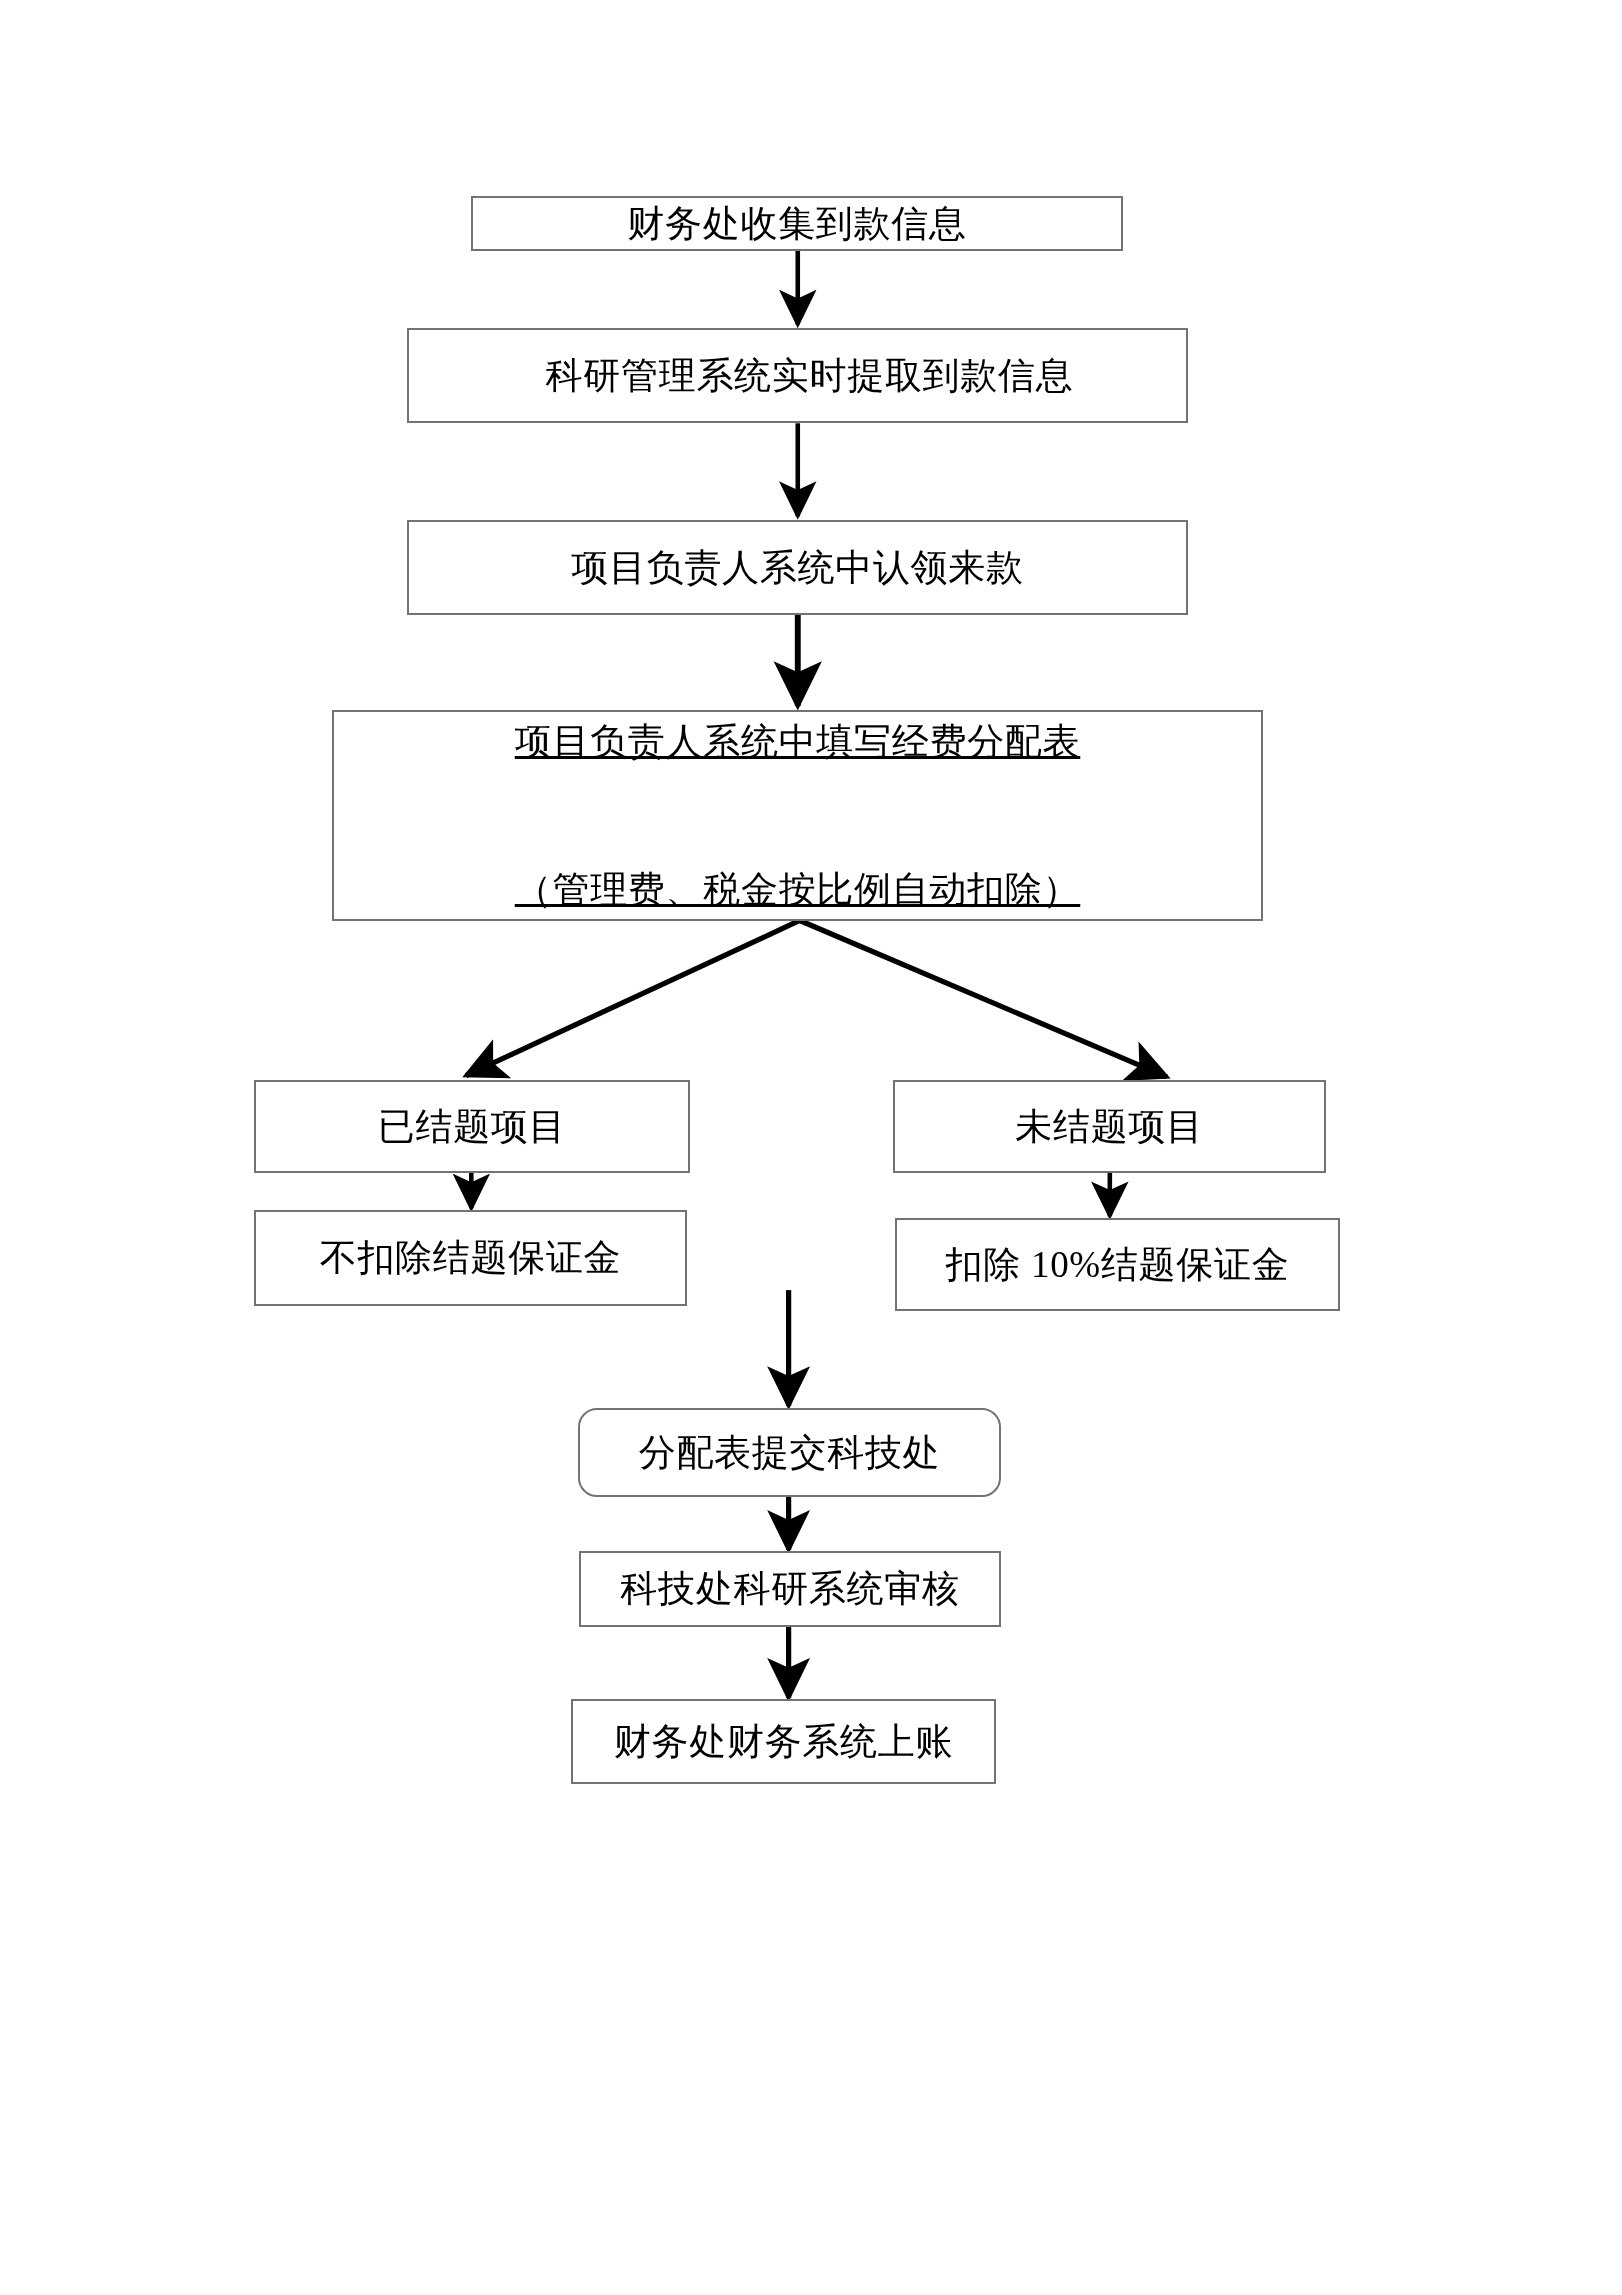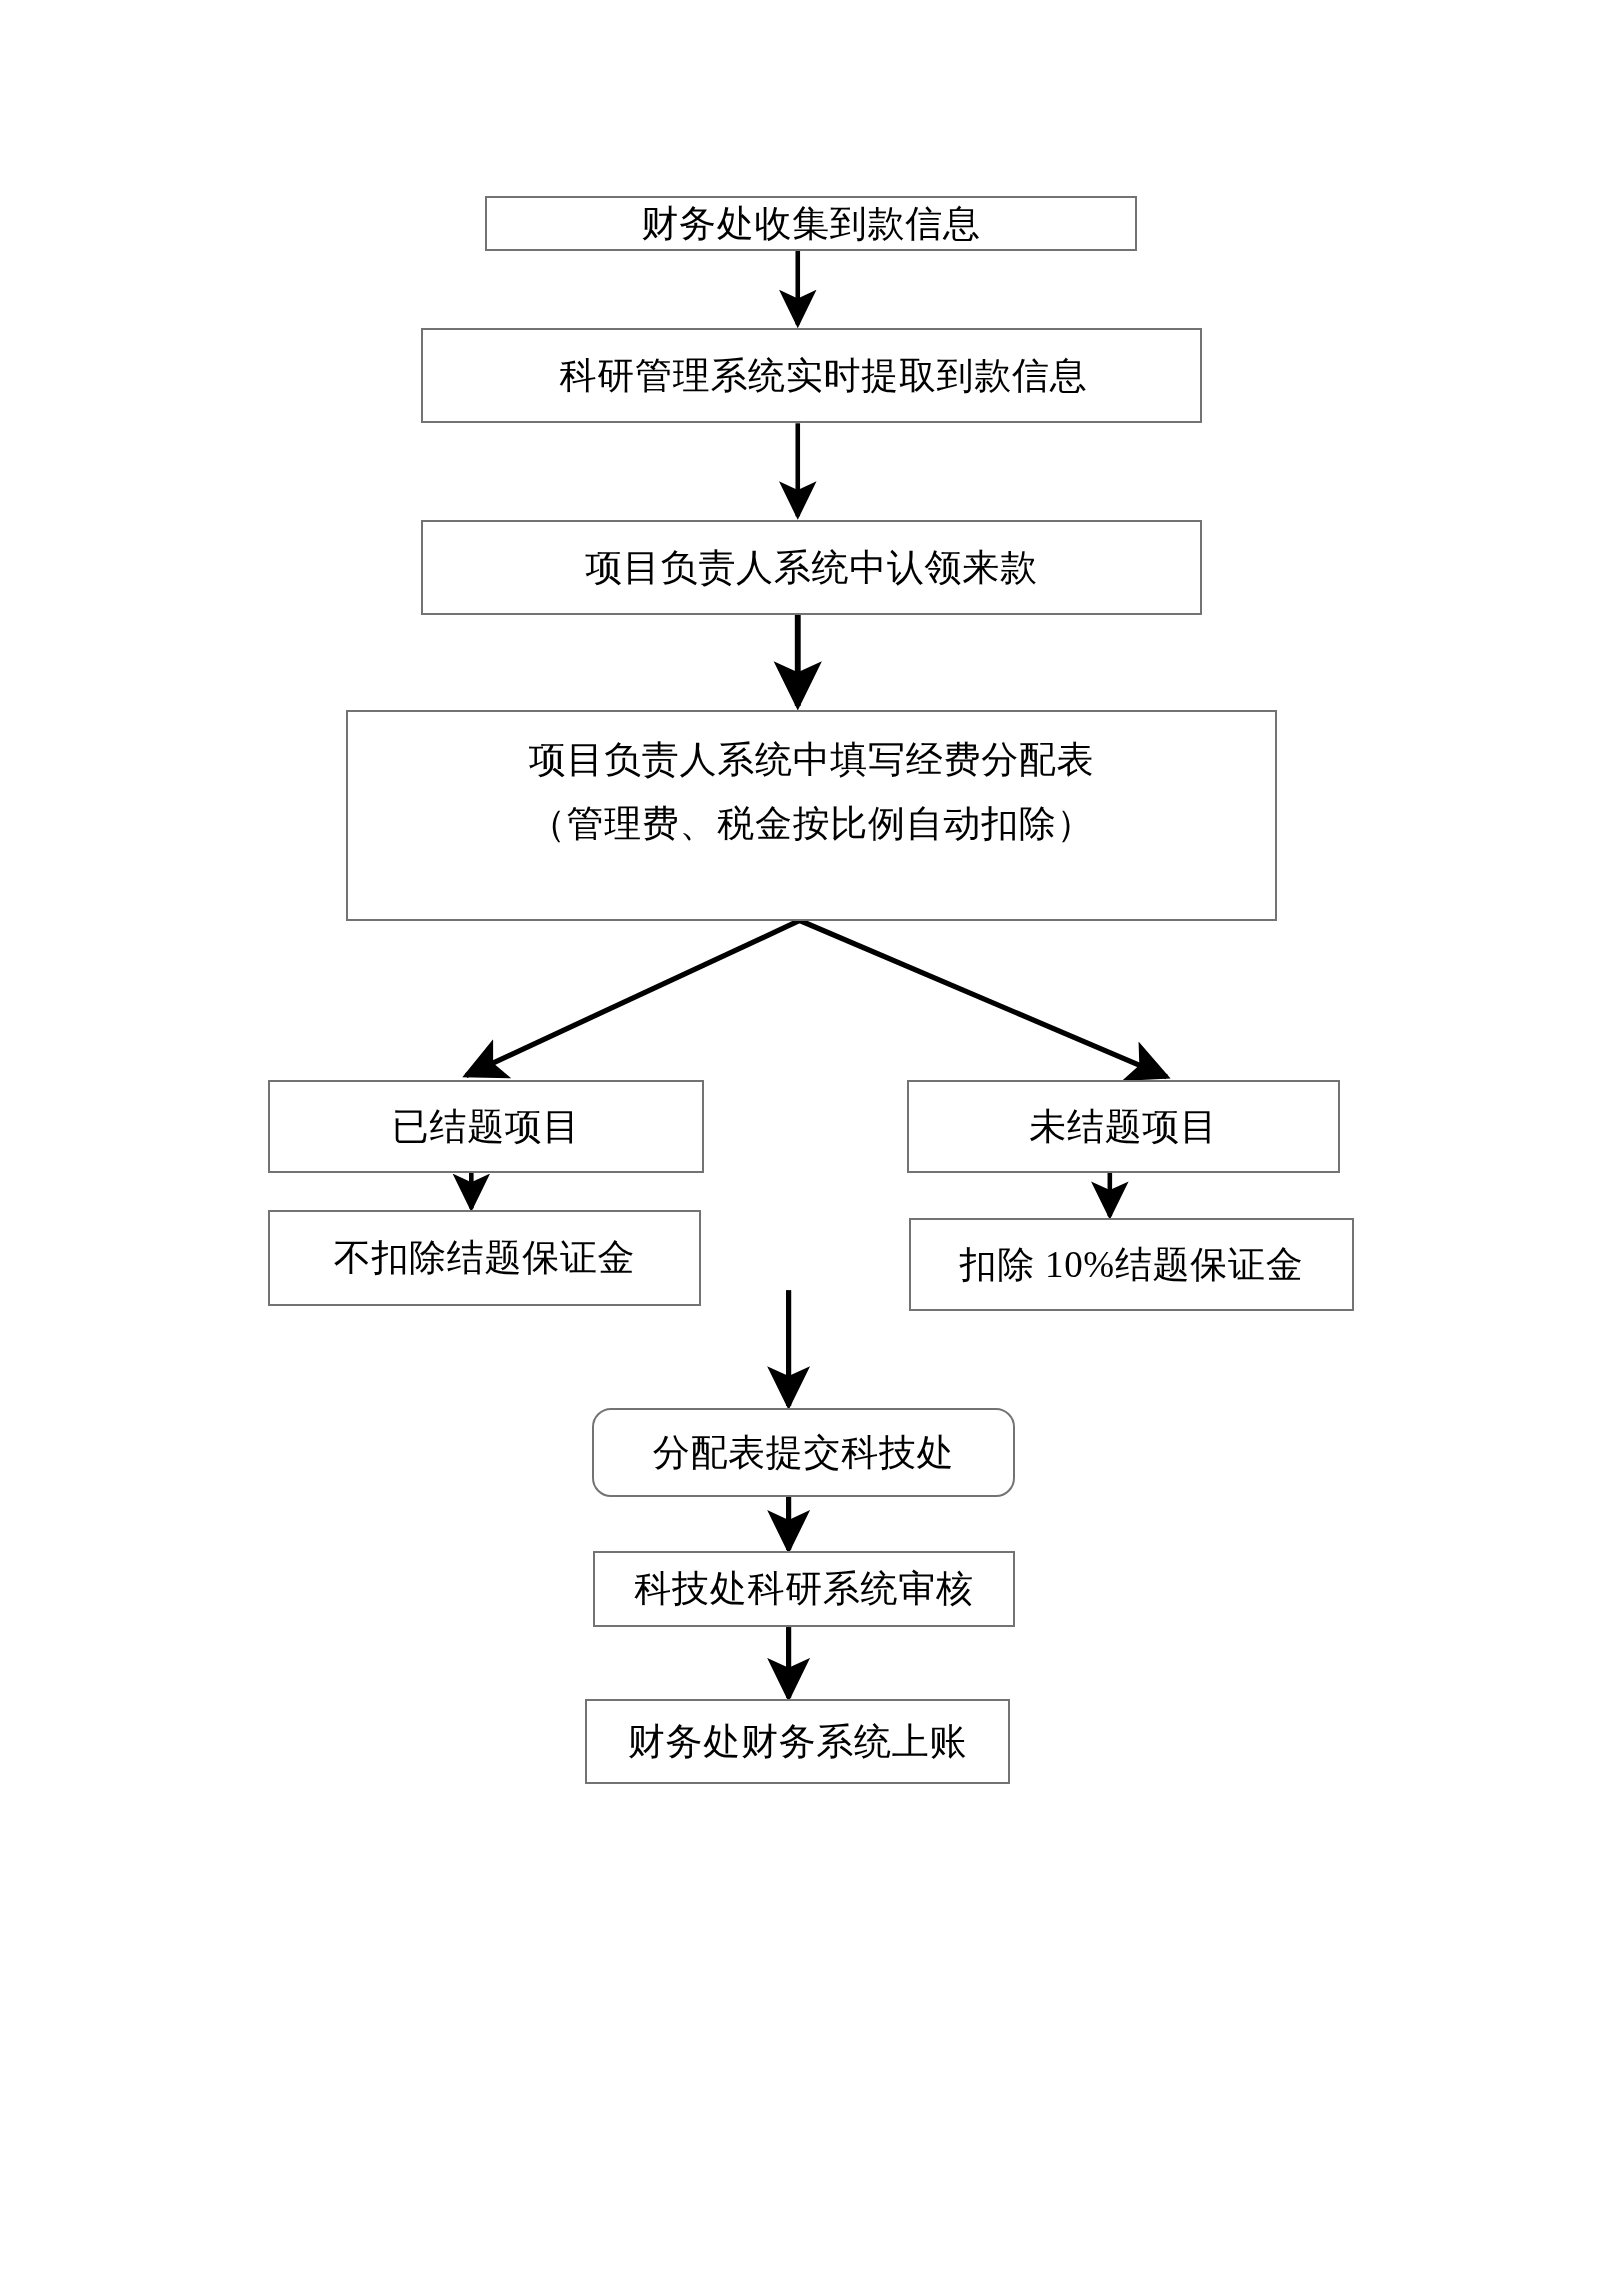--- a/index.html
+++ b/index.html
@@ -32,28 +32,28 @@
     display: flex;
     flex-direction: column;
     align-items: center;
     justify-content: center;
     text-align: center;
     color: #000000;
     font-size: 37px;
     line-height: 1.28;
     letter-spacing: 0.7px;
     white-space: nowrap;
-    margin-left: 14px;
   }
   .node .line {
     display: block;
   }
   .node.two-line {
-    justify-content: flex-start;
-    padding: 24px 0;
+    justify-content: space-between;
+    padding: 6px 0;
+    text-decoration: underline;
   }
   .node.two-line .line + .line {
     margin-top: 17px;
   }
 </style>
 </head>
 <body>
 
 <div id="page">
 

